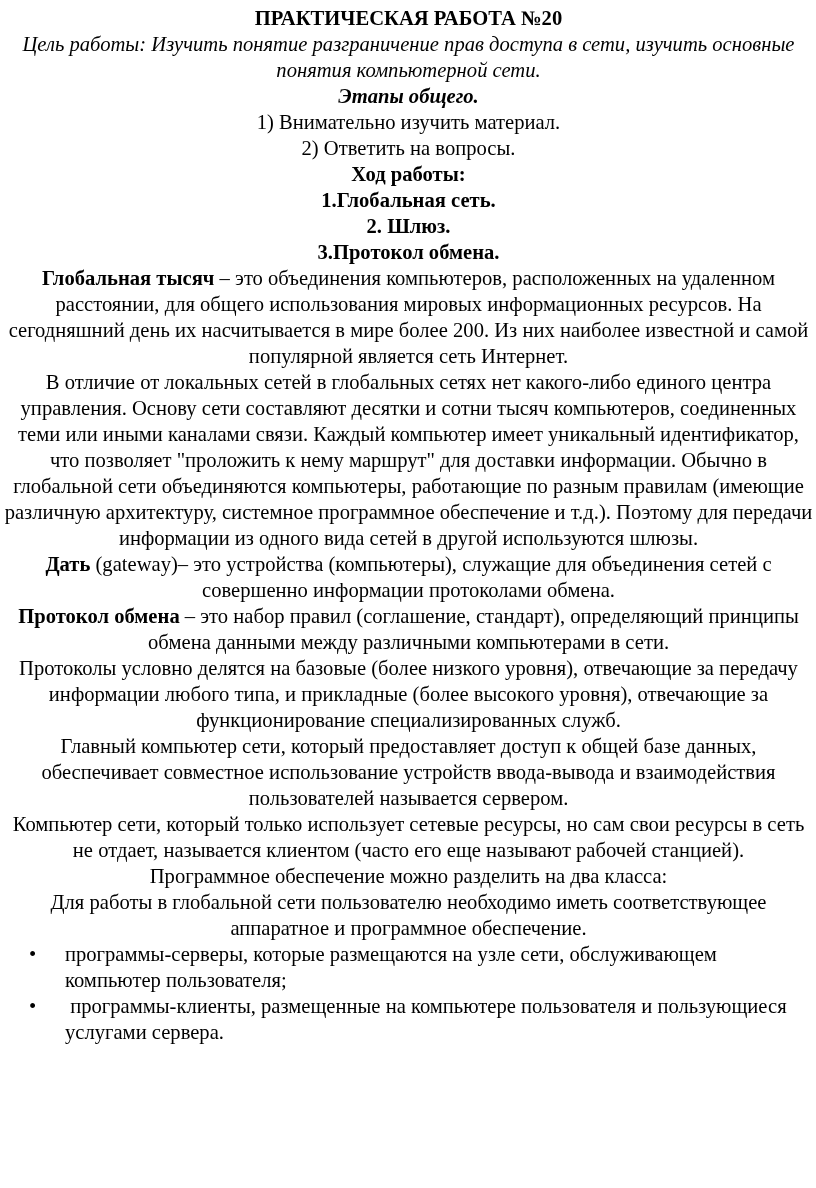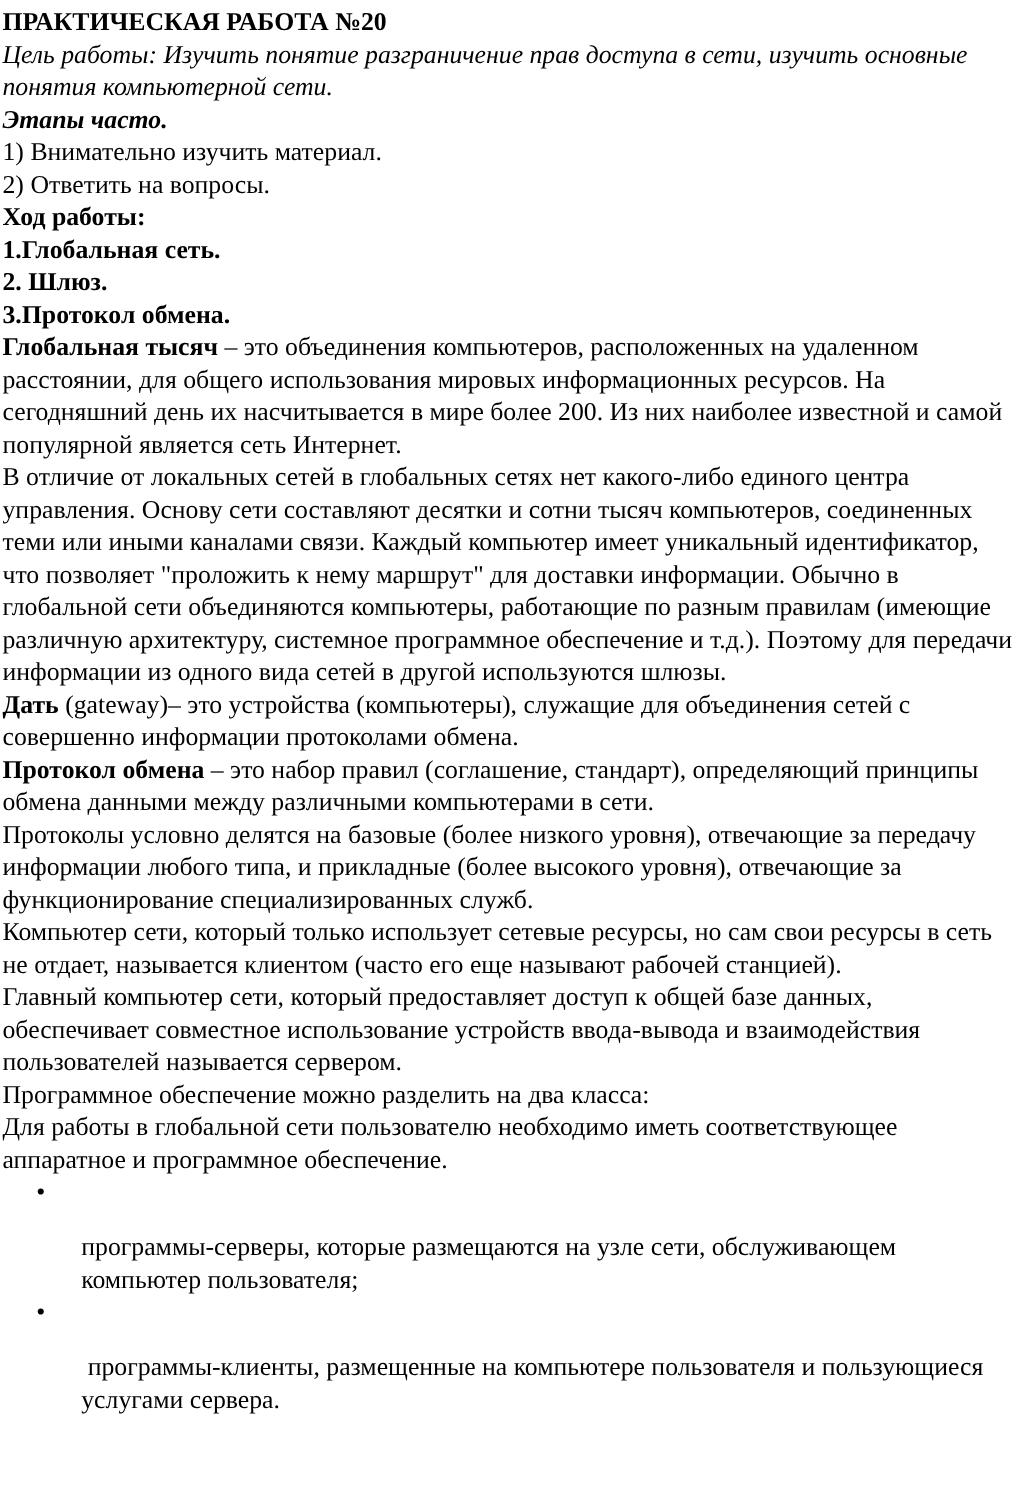--- a/index.html
+++ b/index.html
@@ -12,79 +12,78 @@
     width: 816px;
     height: 1188px;
     padding: 5px 1px 0 2px;
     overflow: hidden;
     font-family: "Liberation Serif", "DejaVu Serif", serif;
     font-size: 20.6px;
     line-height: 26px;
     color: #000000;
     background: #ffffff;
   }
-  p { margin: 0; }
-  .center    { }
+  p { margin: 0; text-align: center; }
+  .center    { text-align: center; }
   .bold      { font-weight: bold; }
   .italic    { font-style: italic; }
   .underline { text-decoration: underline; }
   b          { font-weight: bold; }
   ul.software-list {
     margin: 0;
     padding: 0;
     list-style: none;
   }
   ul.software-list li {
     display: flex;
     align-items: flex-start;
   }
   .bullet {
     flex: 0 0 63px;
     padding-left: 27px;
   }
   .li-text {
     flex: 1 1 auto;
     white-space: pre-wrap;
-    margin-top: 44px;
   }
 </style>
 </head>
 <body>
 
 <div class="page">
 
   <p class="center bold">ПРАКТИЧЕСКАЯ РАБОТА №20</p>
 
 
   <p class="italic">Цель работы: Изучить понятие разграничение прав доступа в сети, изучить основные понятия компьютерной сети.</p>
 
-  <p class="center bold italic">Этапы часто.</p>
+  <p class="center bold italic">Этапы общего.</p>
 
   <p>1) Внимательно изучить материал.</p>
   <p>2) Ответить на вопросы.</p>
 
   <p class="center bold">Ход работы:</p>
 
   <p class="bold">1.Глобальная сеть.</p>
   <p class="bold">2. Шлюз.</p>
   <p class="bold">3.Протокол обмена.</p>
 
   <p><b>Глобальная тысяч</b><span> – это объединения компьютеров, расположенных на удаленном расстоянии, для общего использования мировых информационных ресурсов. На сегодняшний день их насчитывается в мире более 200. Из них наиболее известной и самой популярной является сеть Интернет.</span></p>
 
   <p>В отличие от локальных сетей в глобальных сетях нет какого-либо единого центра управления. Основу сети составляют десятки и сотни тысяч компьютеров, соединенных теми или иными каналами связи. Каждый компьютер имеет уникальный идентификатор, что позволяет "проложить к нему маршрут" для доставки информации. Обычно в глобальной сети объединяются компьютеры, работающие по разным правилам (имеющие различную архитектуру, системное программное обеспечение и т.д.). Поэтому для передачи информации из одного вида сетей в другой используются шлюзы.</p>
 
   <p><b>Дать</b><span> (gateway)– это устройства (компьютеры), служащие для объединения сетей с совершенно информации протоколами обмена.</span></p>
 
   <p><b>Протокол обмена</b><span> – это набор правил (соглашение, стандарт), определяющий принципы обмена данными между различными компьютерами в сети.</span></p>
 
   <p>Протоколы условно делятся на базовые (более низкого уровня), отвечающие за передачу информации любого типа, и прикладные (более высокого уровня), отвечающие за функционирование специализированных служб.</p>
 
+  <p>Главный компьютер сети, который предоставляет доступ к общей базе данных, обеспечивает совместное использование устройств ввода-вывода и взаимодействия пользователей называется сервером.</p>
+
   <p>Компьютер сети, который только использует сетевые ресурсы, но сам свои ресурсы в сеть не отдает, называется клиентом (часто его еще называют рабочей станцией).</p>
-
-  <p>Главный компьютер сети, который предоставляет доступ к общей базе данных, обеспечивает совместное использование устройств ввода-вывода и взаимодействия пользователей называется сервером.</p>
 
   <p>Программное обеспечение можно разделить на два класса:</p>
 
   <p>Для работы в глобальной сети пользователю необходимо иметь соответствующее аппаратное и программное обеспечение.</p>
 
   <ul class="software-list">
     <li>
       <span class="bullet">•</span>
       <span class="li-text">программы-серверы, которые размещаются на узле сети, обслуживающем компьютер пользователя;</span>
     </li>

